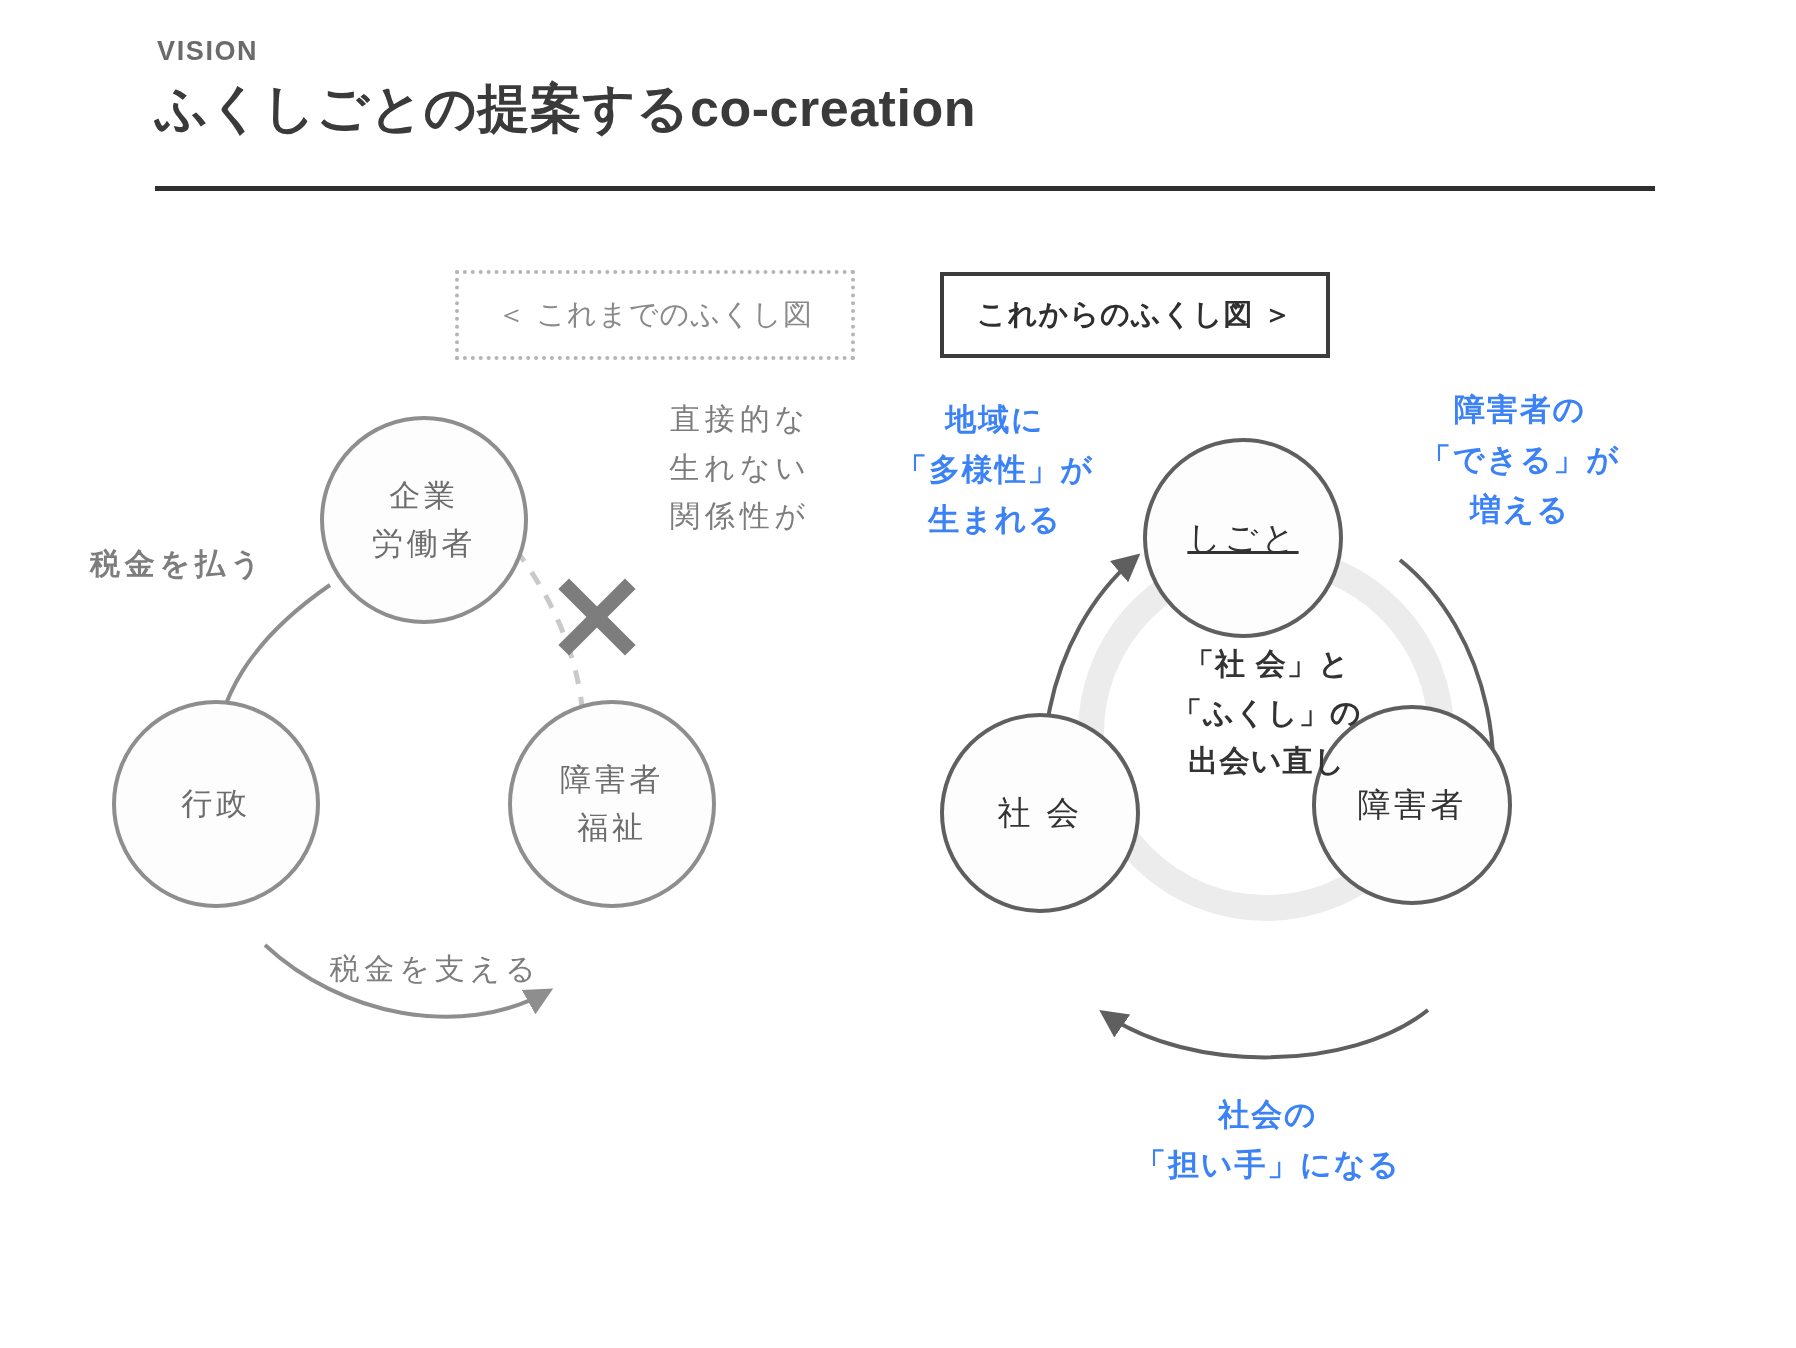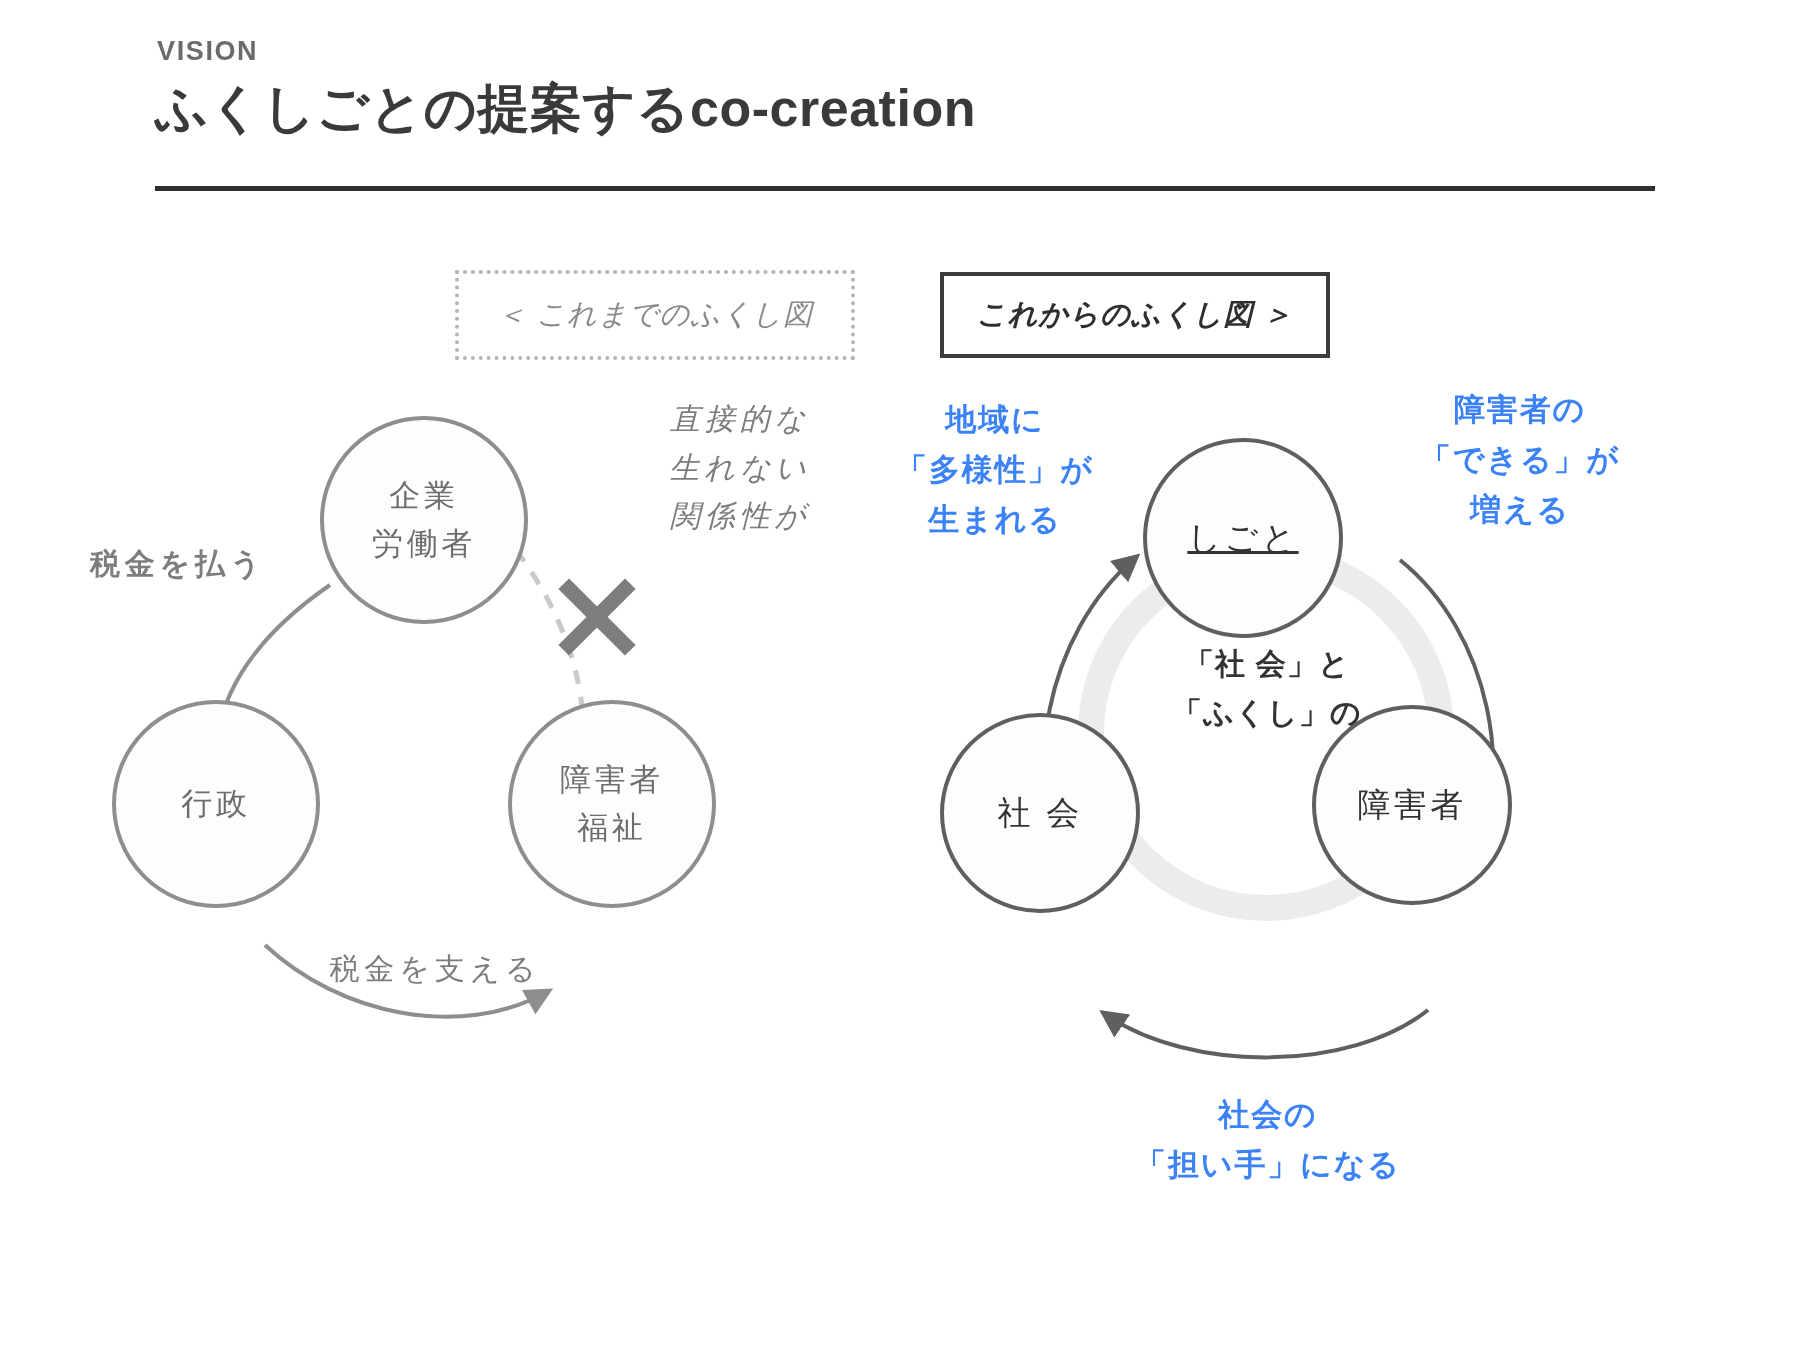--- a/index.html
+++ b/index.html
@@ -58,21 +58,20 @@
   
   .tab {
     position: absolute;
     box-sizing: border-box;
     display: flex;
     align-items: center;
     justify-content: center;
     font-size: 29px;
     letter-spacing: 0.04em;
     white-space: nowrap;
-    font-style: italic;
   }
   .tab-past {
     left: 455px;
     top: 270px;
     width: 400px;
     height: 90px;
     border: 4px dotted #b5b5b5;
     color: #8a8a8a;
   }
   .tab-future {
@@ -202,21 +201,21 @@
 
     <div class="node node-left" style="left:448px; top:300px; width:208px; height:208px;">
       <span>障害者</span>
       <span>福祉</span>
     </div>
 
     <div class="lbl lbl-muted" style="left:30px; top:140px;font-weight:bold;">税金を払う</div>
 
     <div class="lbl lbl-muted" style="left:225px; top:545px; width:300px;">税金を支える</div>
 
-    <div class="lbl lbl-muted" style="left:580px; top:-5px; width:200px;font-style:italic;">
+    <div class="lbl lbl-muted" style="left:580px; top:-5px; width:200px;">
       <div>直接的な</div>
       <div>生れない</div>
       <div>関係性が</div>
     </div>
   </div>
 
   <div class="diagram diagram-right">
     <svg width="860" height="800" viewBox="0 0 860 800">
       <defs>
         <marker id="arrowDark" viewBox="0 0 12 12" refX="9" refY="6" markerWidth="7" markerHeight="7" orient="auto-start-reverse">
@@ -241,20 +240,21 @@
       <span>社 会</span>
     </div>
 
     <div class="node node-right" style="left:412px; top:305px; width:200px; height:200px;">
       <span>障害者</span>
     </div>
 
     <div class="lbl lbl-center" style="left:242px; top:240px; width:250px;">
       <div>「社 会」と</div>
       <div>「ふくし」の</div>
+      <div>出会い直し</div>
     </div>
 
     <div class="lbl lbl-strong" style="left:-30px; top:-5px; width:250px;">
       <div>地域に</div>
       <div>「多様性」が</div>
       <div>生まれる</div>
     </div>
 
     <div class="lbl lbl-strong" style="left:490px; top:-15px; width:260px;">
       <div>障害者の</div>

